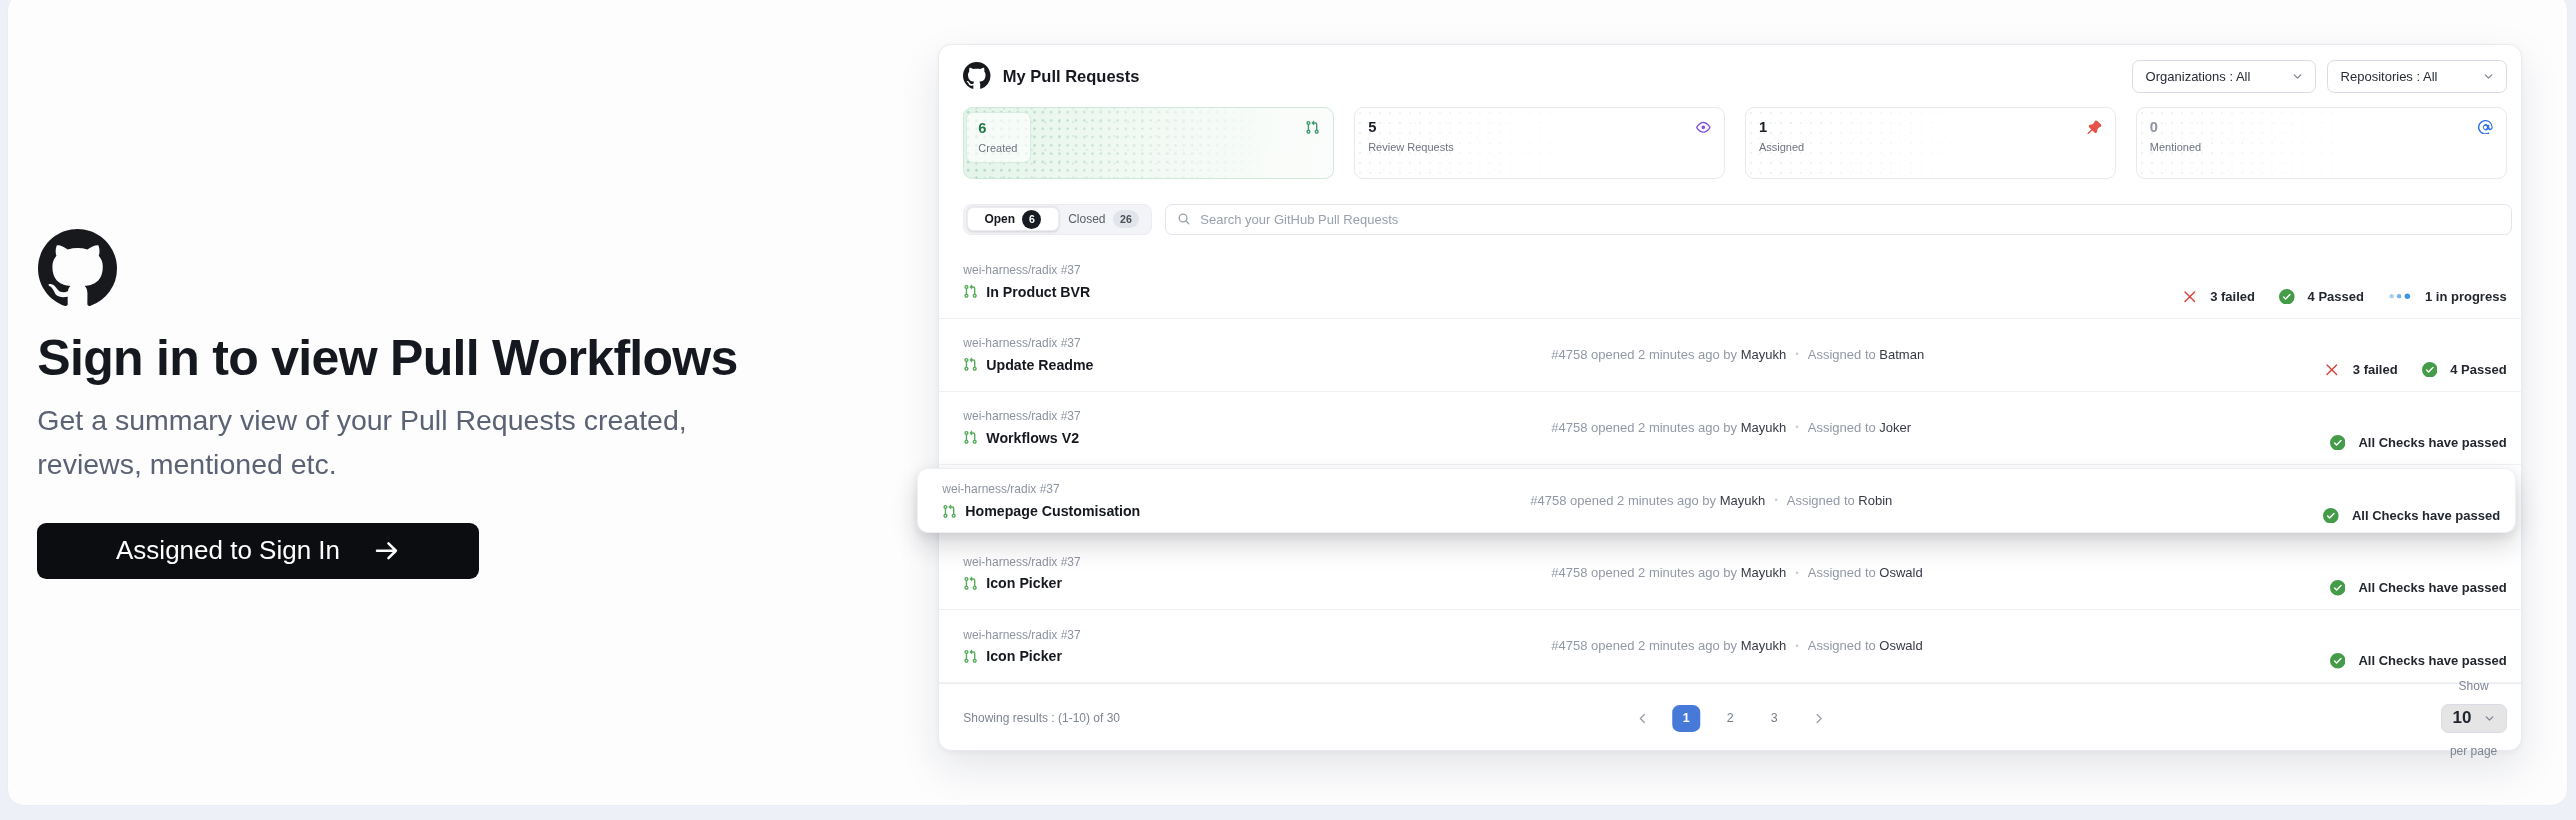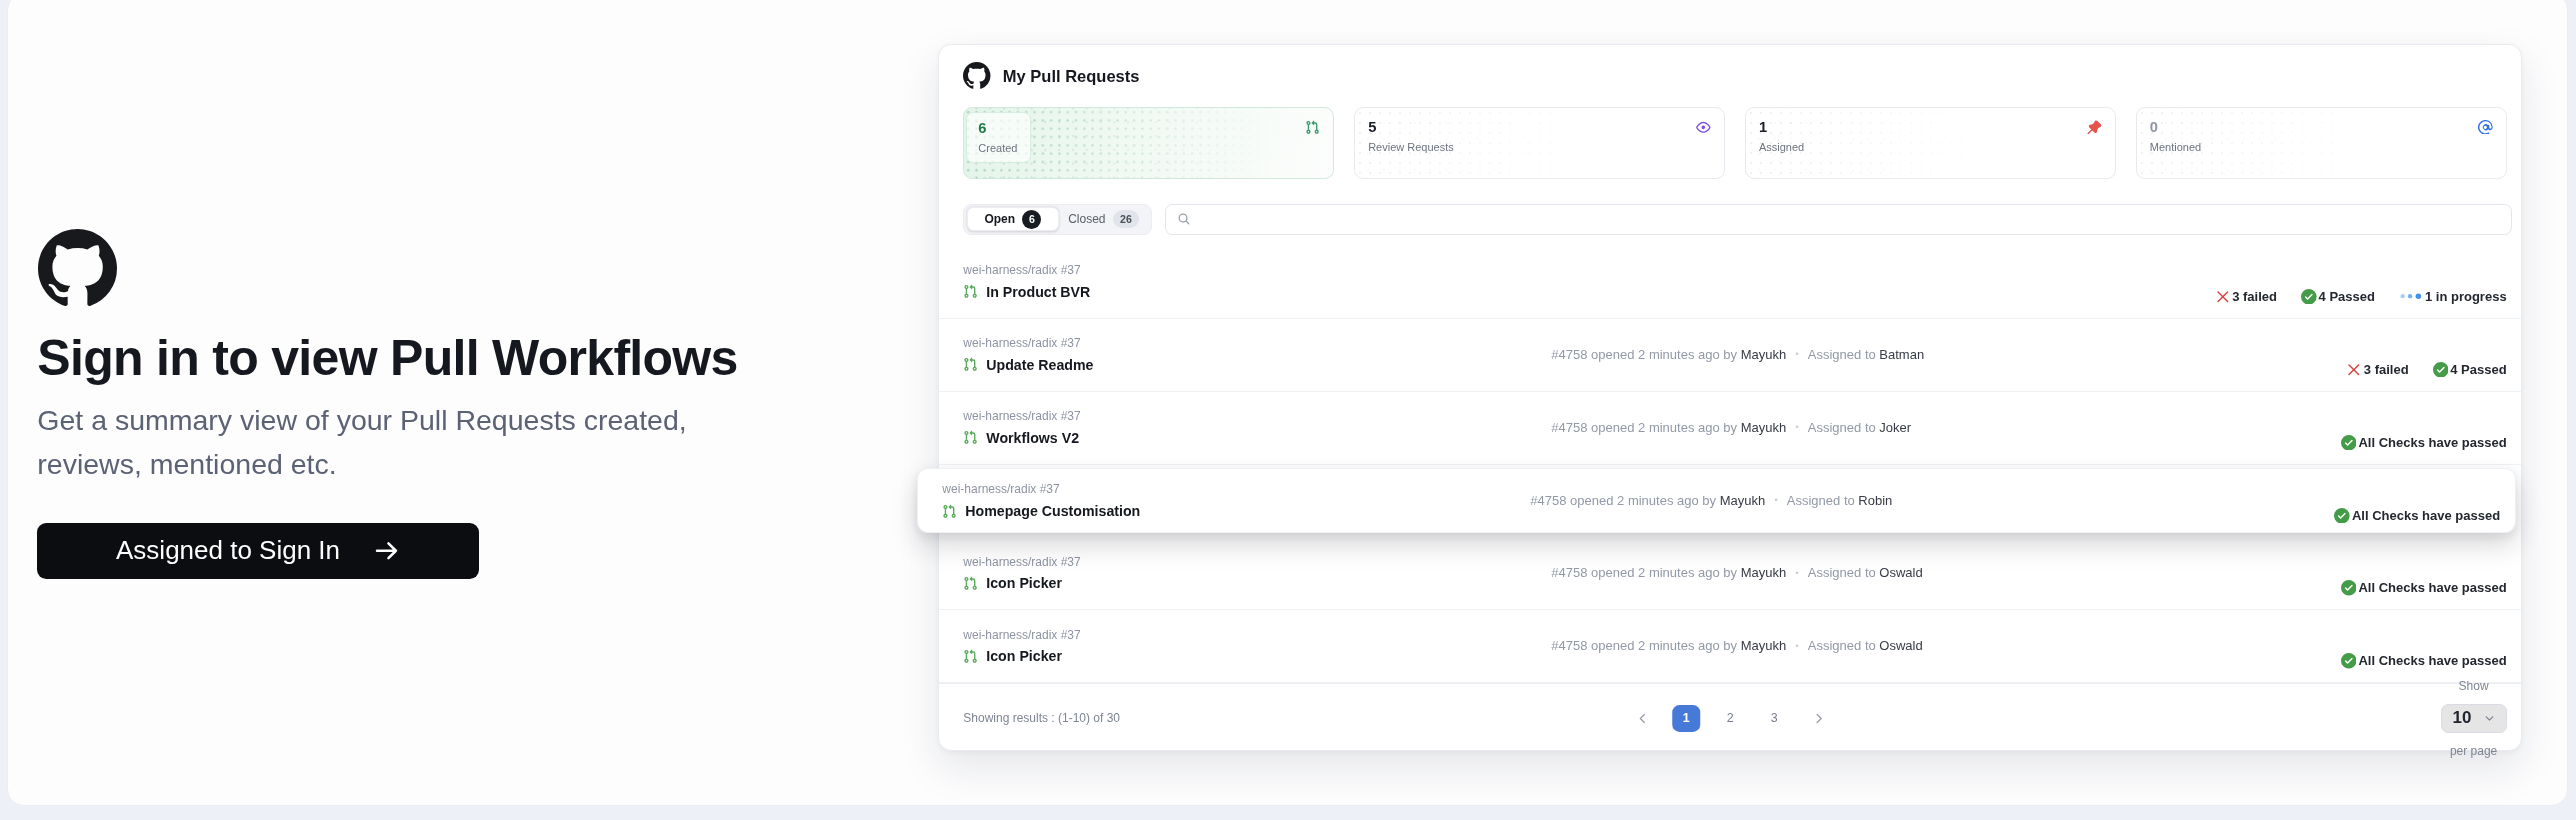--- a/index.html
+++ b/index.html
@@ -137,21 +137,21 @@
     z-index:5;
   }
   .pr-repo { font-size:12px; color:#8d93a1; margin-bottom:6.4px; }
   .pr-title { display:flex; align-items:center; gap:8.3px; }
   .pr-icon svg { width:14.7px; height:14.7px; color:#57ab5a; display:block; }
   .pr-title-text { font-size:14.2px; font-weight:700; color:#15181e; }
   .pr-meta { font-size:13px; color:#9299a6; white-space:nowrap; }
   .pr-meta .dark { color:#363b46; }
   .meta-dot { color:#c9ccd4; font-size:9.2px; margin:0 9.2px; vertical-align:1.8px; }
   .pr-checks { display:flex; align-items:center; gap:24px; justify-self:end; }
-  .check { display:flex; align-items:center; gap:2px;margin-top:30px; }
+  .check { display:flex; align-items:center; gap:13px;margin-top:30px; }
   .check-label { font-size:13px; font-weight:600; color:#23272f; white-space:nowrap; }
   .check-icon svg { display:block; }
   .check.failed .check-icon svg { width:15.6px; height:15.6px; color:#d8453e; }
   .check.passed .check-icon svg { width:15.6px; height:15.6px; color:#449b48; }
   .check.progress .check-icon svg { width:24px; height:8.3px; }
 
   
   .panel-footer {
     height:70px; border-top:0.9px solid #ececf1; display:flex; align-items:center;
     padding:0 14.7px 0 24px; position:relative; font-size:12px; color:#7e8593;
@@ -195,20 +195,38 @@
   </div>
 
   <div class="panel">
     <div class="panel-header">
       <span class="gh-mark">
           <svg viewBox="0 0 16 16" fill="currentColor">
             <path d="M8 0C3.58 0 0 3.58 0 8c0 3.54 2.29 6.53 5.47 7.59.4.07.55-.17.55-.38 0-.19-.01-.82-.01-1.49-2.01.37-2.53-.49-2.69-.94-.09-.23-.48-.94-.82-1.13-.28-.15-.68-.52-.01-.53.63-.01 1.08.58 1.23.82.72 1.21 1.87.87 2.33.66.07-.52.28-.87.51-1.07-1.78-.2-3.64-.89-3.64-3.95 0-.87.31-1.59.82-2.15-.08-.2-.36-1.02.08-2.12 0 0 .67-.21 2.2.82.64-.18 1.32-.27 2-.27s1.36.09 2 .27c1.53-1.04 2.2-.82 2.2-.82.44 1.1.16 1.92.08 2.12.51.56.82 1.27.82 2.15 0 3.07-1.87 3.75-3.65 3.95.29.25.54.73.54 1.48 0 1.07-.01 1.93-.01 2.2 0 .21.15.46.55.38A8.01 8.01 0 0 0 16 8c0-4.42-3.58-8-8-8Z"></path>
           </svg>
         </span>
       <span class="panel-title">My Pull Requests</span>
+      <div class="filters">
+          <div class="select">
+    <span class="sel-label">Organizations : All</span>
+    <span class="chev">
+              <svg viewBox="0 0 16 16" fill="none" stroke="currentColor" stroke-width="1.6" stroke-linecap="round" stroke-linejoin="round">
+                <path d="m4 6 4 4 4-4"></path>
+              </svg>
+            </span>
+  </div>
+          <div class="select">
+    <span class="sel-label">Repositories : All</span>
+    <span class="chev">
+              <svg viewBox="0 0 16 16" fill="none" stroke="currentColor" stroke-width="1.6" stroke-linecap="round" stroke-linejoin="round">
+                <path d="m4 6 4 4 4-4"></path>
+              </svg>
+            </span>
+  </div>
+        </div>
     </div>
 
     <div class="stats">
         <div class="stat-card active">
     <div class="stat-body">
       <div class="stat-value">6</div>
       <div class="stat-label">Created</div>
     </div>
     <span class="stat-icon" style="color: rgb(61, 154, 110);">
             <svg viewBox="0 0 16 16" fill="currentColor">
@@ -262,20 +280,21 @@
     <span class="tab-badge badge-gray">26</span>
   </div>
         </div>
       <div class="search">
         <span class="search-icon">
             <svg viewBox="0 0 16 16" fill="none" stroke="currentColor" stroke-width="1.5">
               <circle cx="7" cy="7" r="4.5"></circle>
               <path d="m10.6 10.6 3 3" stroke-linecap="round"></path>
             </svg>
           </span>
+        <input type="text" placeholder="Search your GitHub Pull Requests" style="">
       </div>
     </div>
 
     <div class="pr-list">
         <div class="pr-row">
     <div class="pr-left">
       <div class="pr-repo">wei-harness/radix #37</div>
       <div class="pr-title">
         <span class="pr-icon">
                 <svg viewBox="0 0 16 16" fill="currentColor">

